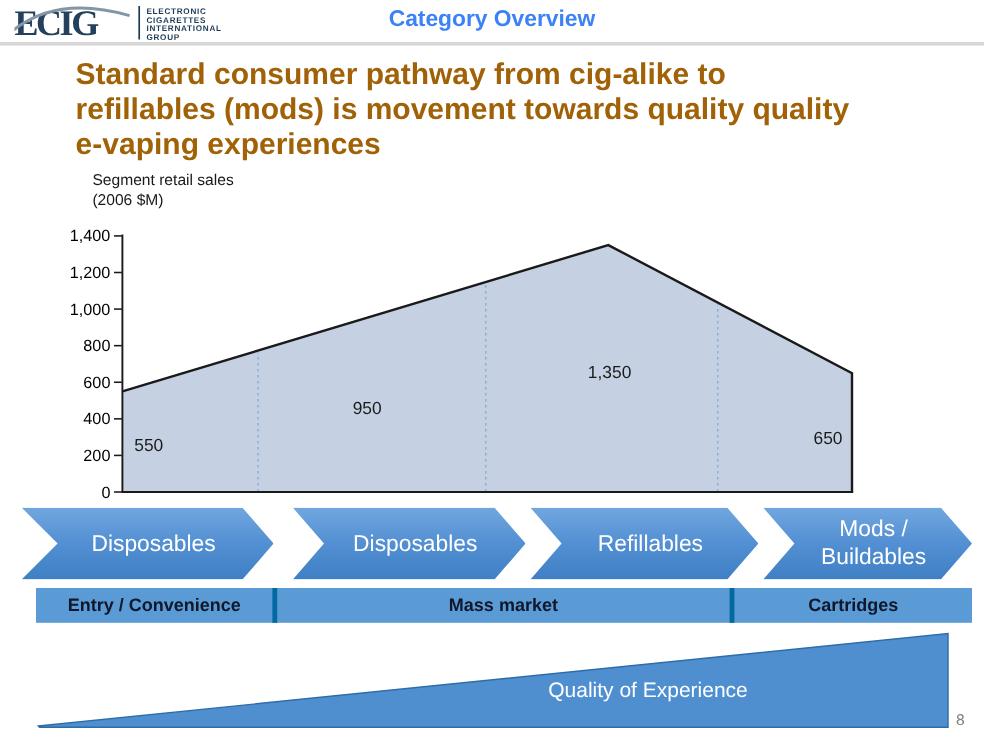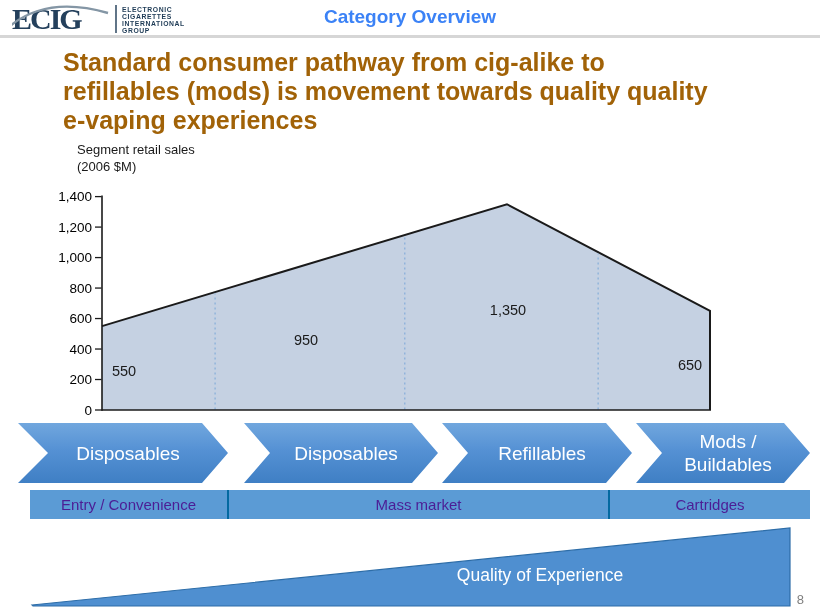--- a/index.html
+++ b/index.html
@@ -44,23 +44,23 @@
   }
   .chevron.first { clip-path: polygon(0% 0%, calc(100% - 26px) 0%, 100% 50%, calc(100% - 26px) 100%, 0% 100%, 30px 50%); }
   
   .seg-band {
     position: absolute; left: 30px; top: 490px; width: 780px; height: 29px;
     background: #5b9bd5;
   }
   .seg-cell {
     position: absolute; top: 0; height: 29px; box-sizing: border-box;
     display: flex; align-items: center; justify-content: center;
-    color: #4c1d95; font-size: 15px; font-weight: normal;
+    color: #0f172a; font-size: 15px; font-weight: bold;
   }
-  .seg-cell.divided { border-left: 2px solid #0369a1; }
+  .seg-cell.divided { border-left: 4px solid #0369a1; }
   
   .exp-svg { position: absolute; left: 0; top: 520px; }
   
   .page-num {
     position: absolute; right: 16px; top: 592px;
     font-size: 13px; color: #7f7f7f;
   }
 </style>
 </head>
 <body>

